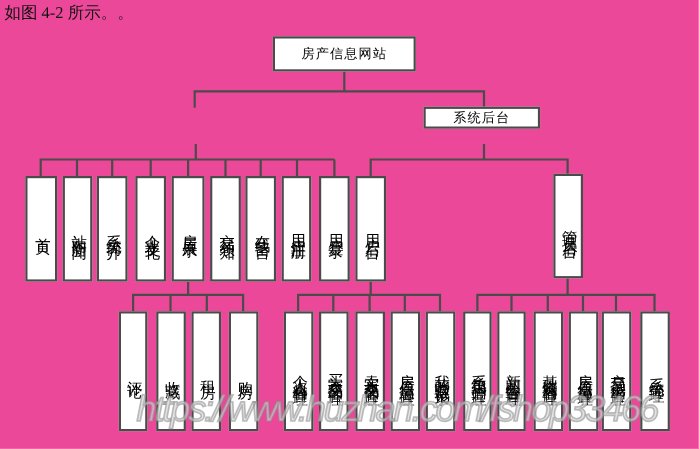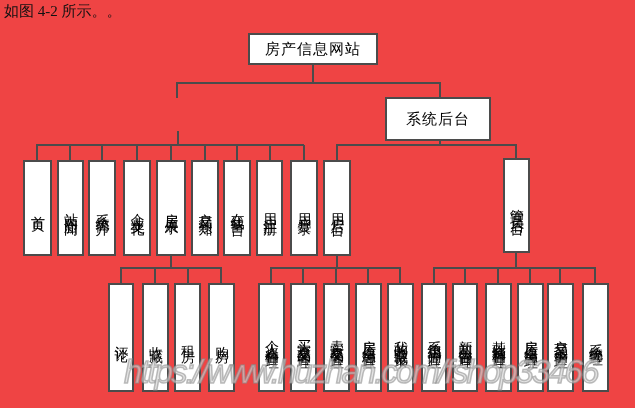--- a/index.html
+++ b/index.html
@@ -1,37 +1,37 @@
 <!DOCTYPE html>
 <html><head>
 <meta charset="utf-8">
 <style>
   html,body{margin:0;padding:0;}
   body{font-family:"Liberation Serif","DejaVu Serif",serif;}
   #stage{
     position:relative;
     width:635px;height:408px;
-    background:#ef4444;
+    background:#ec4899;
     overflow:hidden;
   }
   #caption{
     position:absolute;left:4px;top:2px;
     font-size:15px;color:#111;
     font-family:"Liberation Serif","DejaVu Serif",serif;
   }
   #connectors{position:absolute;left:0;top:0;z-index:1;}
   .box{
     position:absolute;z-index:2;
     background:#ffffff;
     border:2px solid #4b4b4b;
     box-sizing:border-box;
     display:flex;align-items:center;justify-content:center;
     color:#000;
   }
-  .hbox{font-size:15px;letter-spacing:1px;}
+  .hbox{font-size:12px;letter-spacing:1px;}
   .vbox span{
     writing-mode:vertical-rl;
     text-orientation:upright;
     font-size:14px;
     line-height:1;
     letter-spacing:3px;
     white-space:nowrap;
   }
   #watermark{
     position:absolute;left:124px;top:353px;z-index:5;
@@ -57,21 +57,21 @@
     <path d="M440 131 V146 M336 145 H517 M337 145 V161 M516 145 V159"></path>
     <path d="M171 256 V269 M120 268 H222 M121 268 V284 M155 268 V284 M188 268 V284 M221 268 V284"></path>
     <path d="M337 256 V269 M270 268 H401 M271 268 V284 M303 268 V284 M336 268 V284 M368 268 V284 M400 268 V284"></path>
     <path d="M516 253 V269 M433 268 H596 M434 268 V284 M465 268 V284 M498 268 V284 M530 268 V284 M560 268 V284 M595 268 V284"></path>
   </svg>
 
   <div class="box hbox" style="left:248px;top:33px;width:130px;height:32px">
     <span>房产信息网站</span>
   </div>
 
-  <div class="box hbox" style="left:385px;top:97px;width:106px;height:44px">
+  <div class="box hbox" style="left:385px;top:97px;width:106px;height:20px">
     <span>系统后台</span>
   </div>
 
   <div class="box vbox" style="left:23px;top:160px;width:29px;height:96px">
     <span>首页</span>
     </div>
   <div class="box vbox" style="left:57px;top:160px;width:27px;height:96px">
     <span>站内新闻</span>
     </div>
   <div class="box vbox" style="left:88px;top:160px;width:28px;height:96px">

